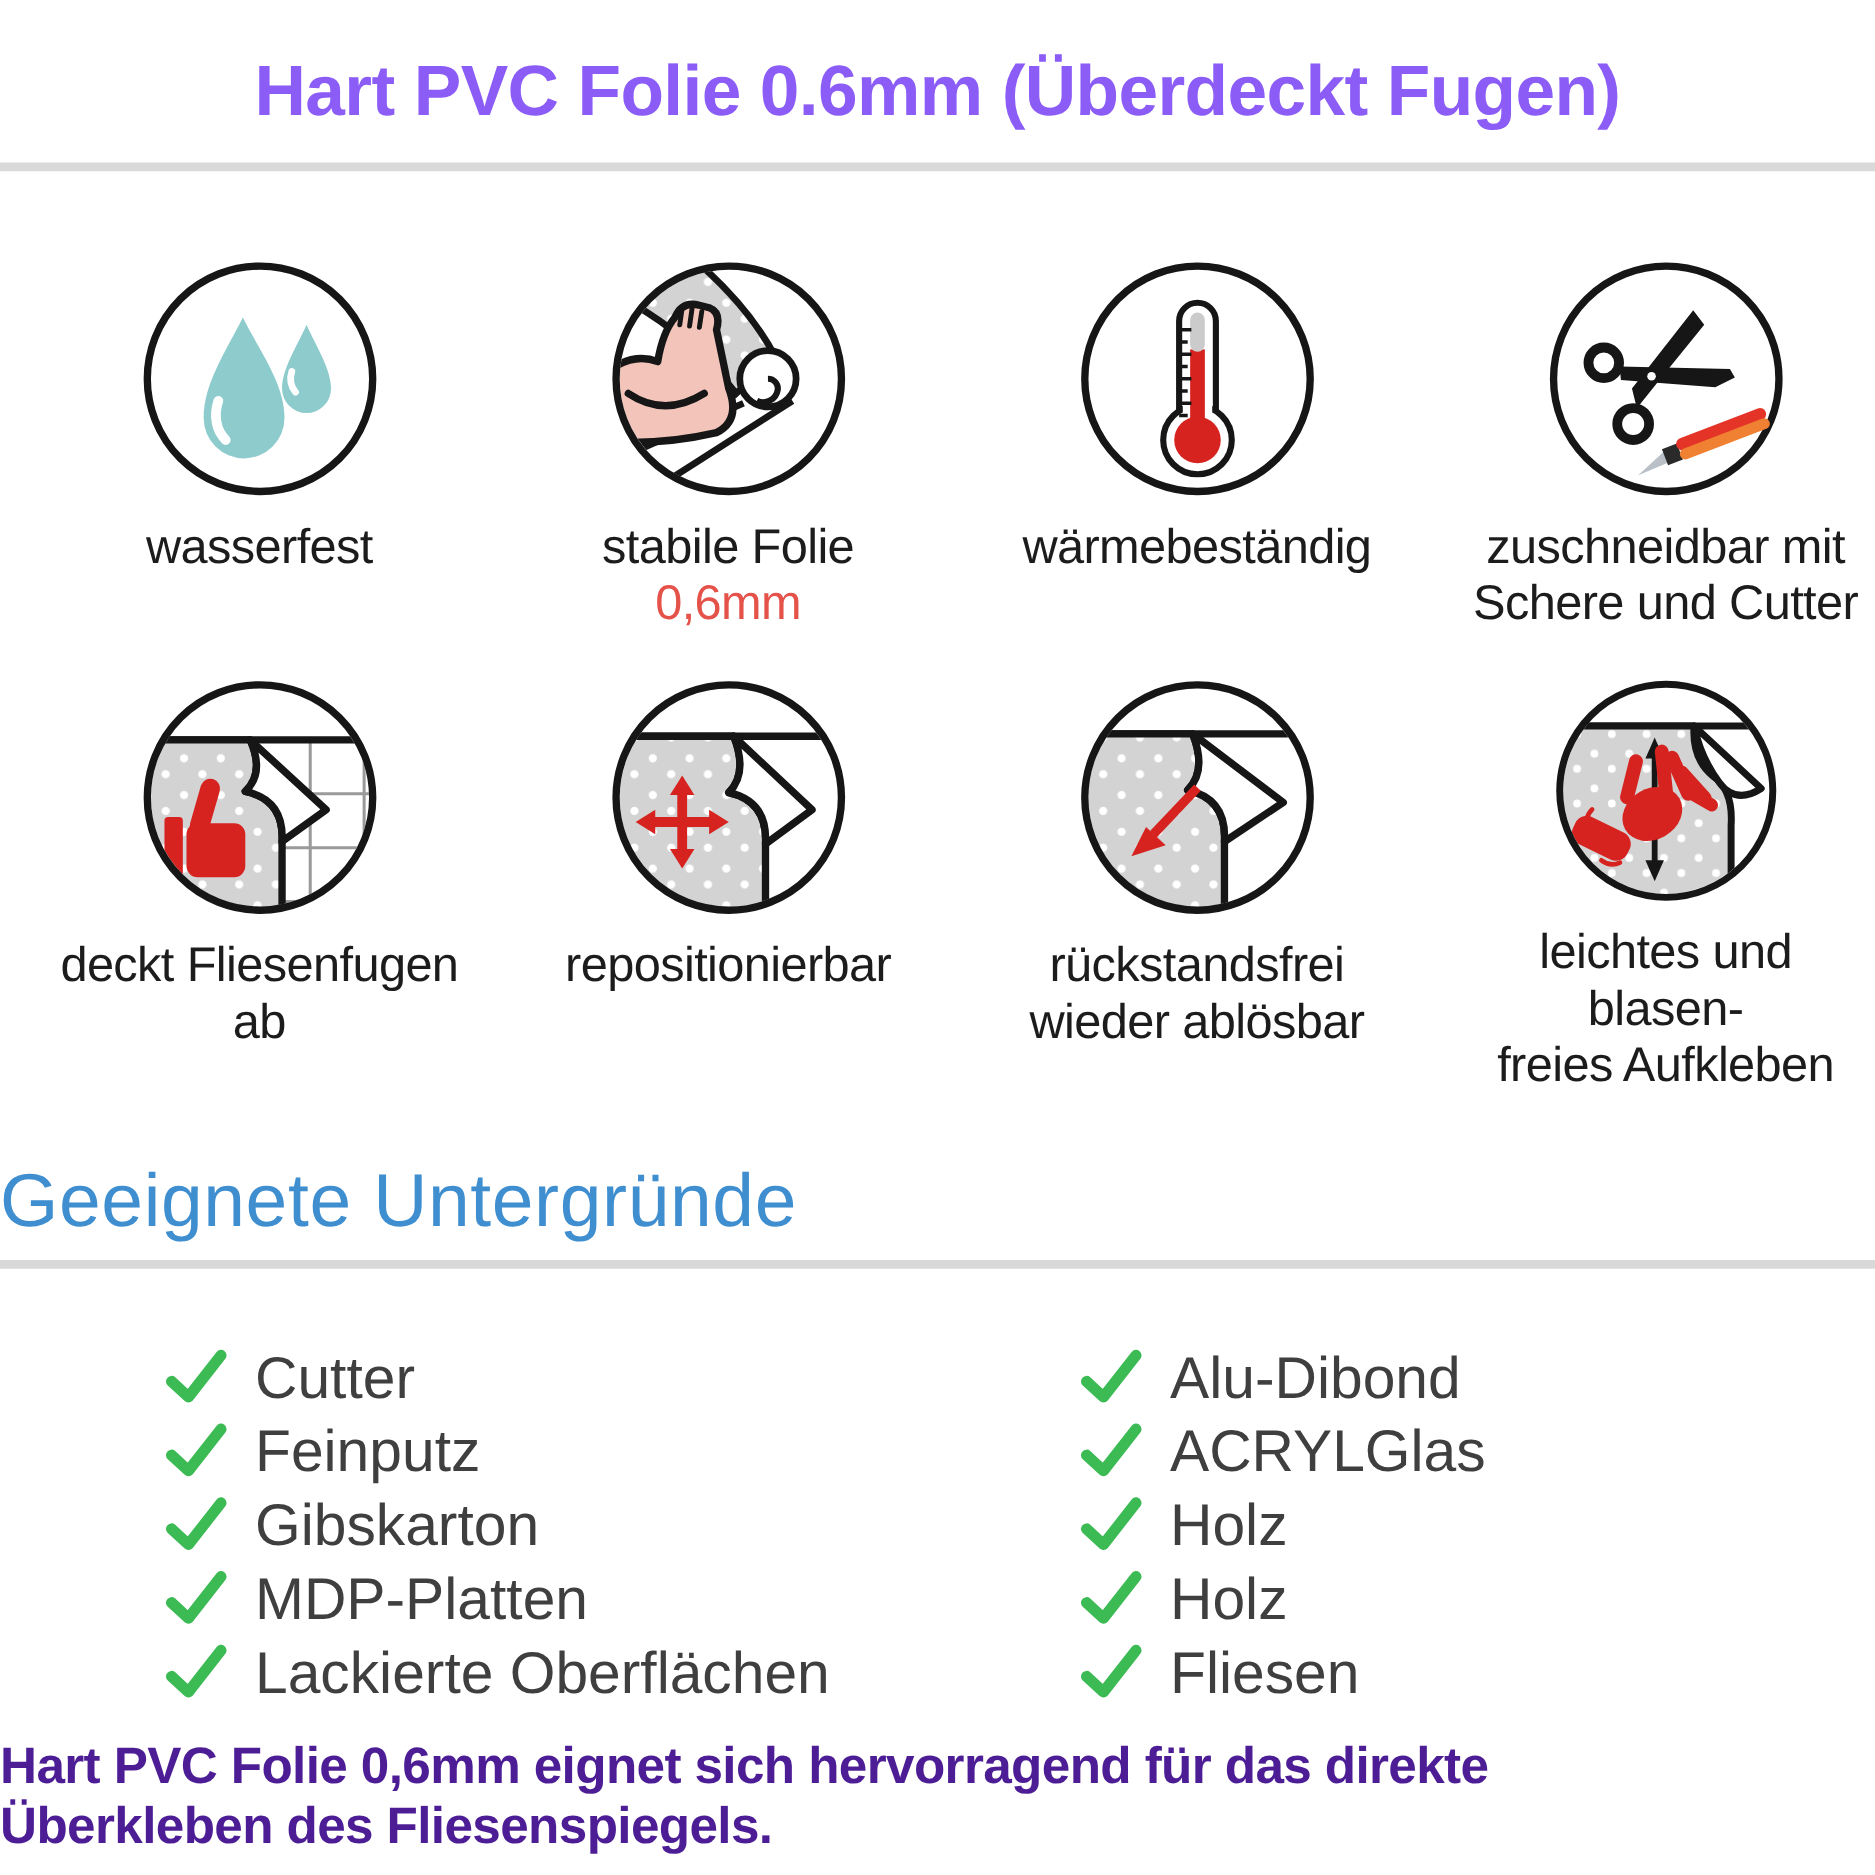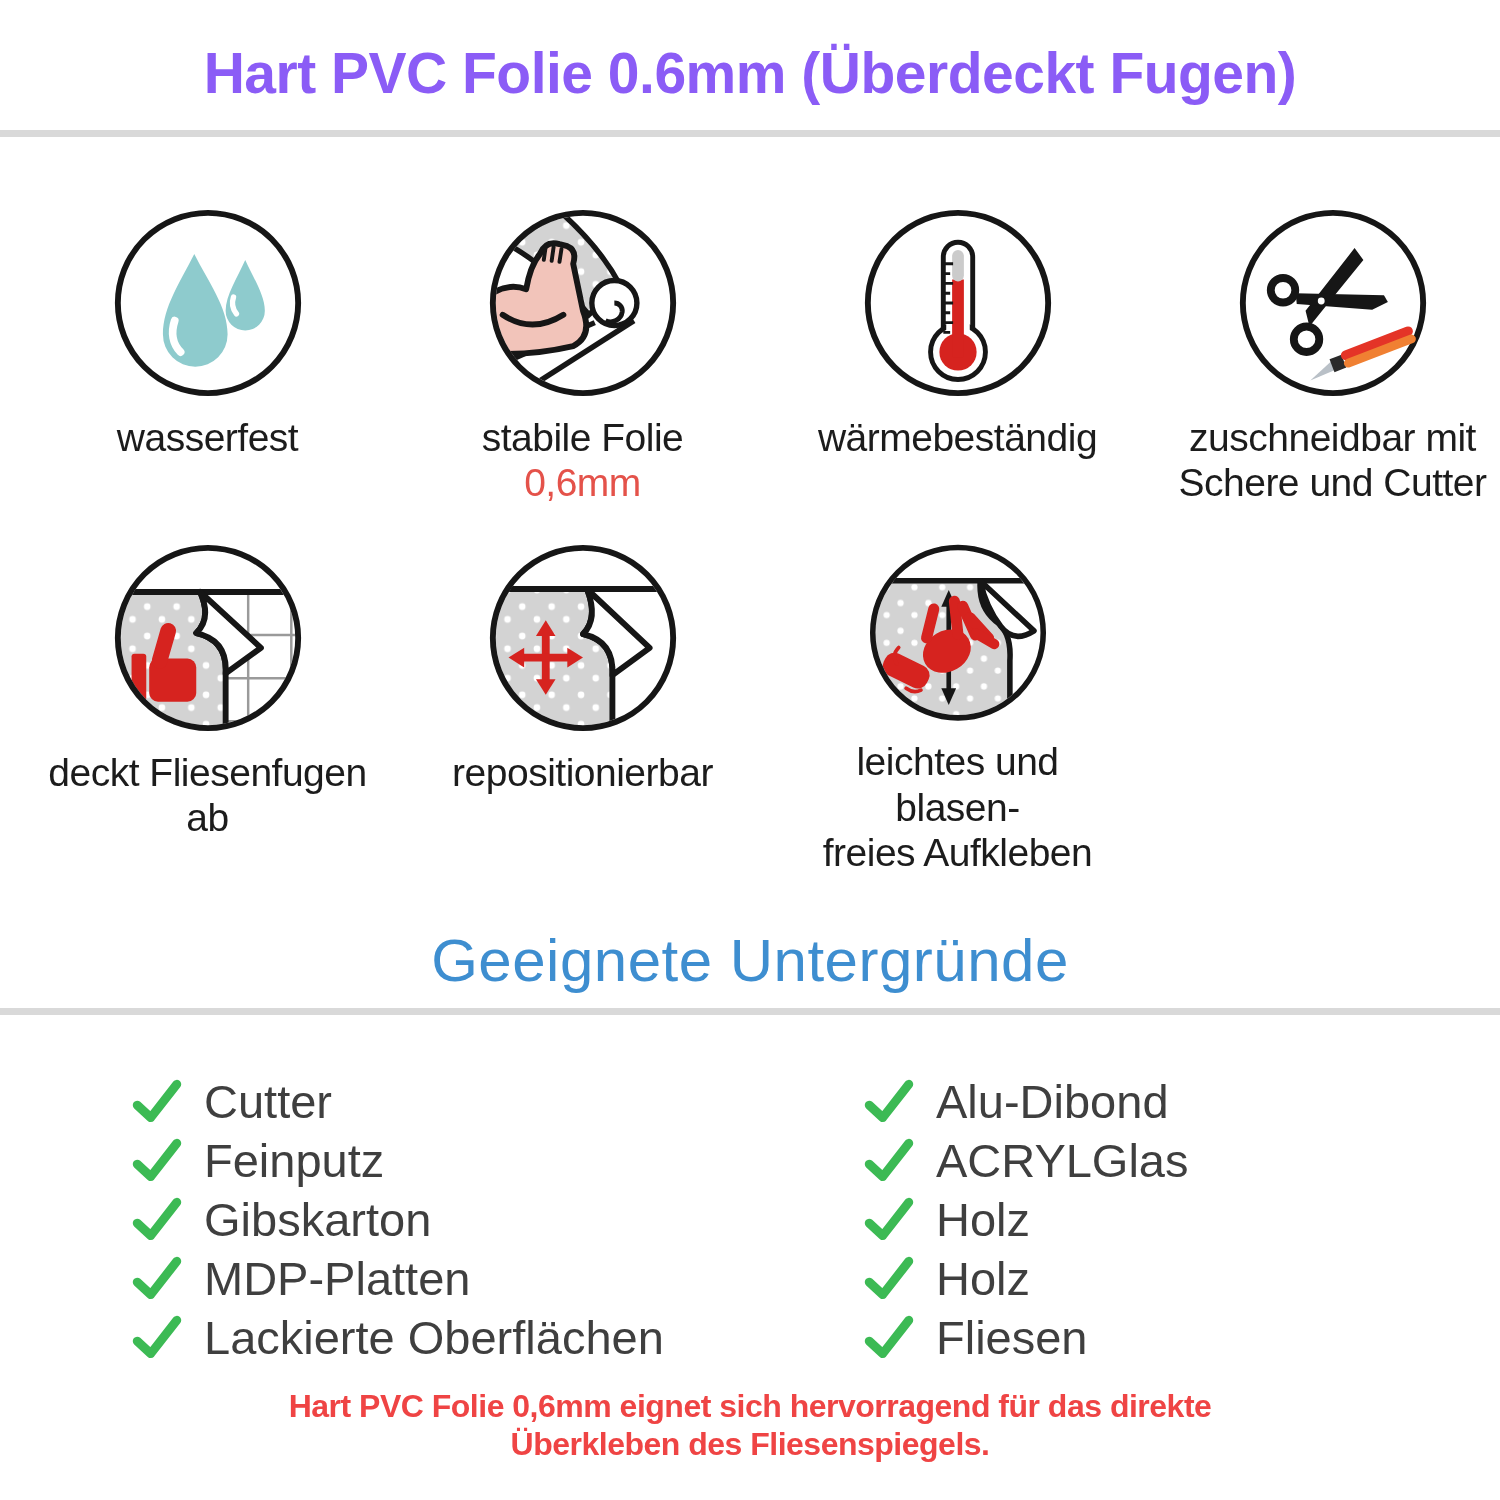--- a/index.html
+++ b/index.html
@@ -13,31 +13,31 @@
 
   .features{position:absolute;top:205px;left:0;width:1500px;display:grid;
             grid-template-columns:repeat(4,375px);grid-auto-rows:335px;}
   .cell{display:flex;flex-direction:column;align-items:center;padding-left:40px;}
   .ico{display:block;}
   .cap{margin-top:14px;text-align:center;font-size:39px;letter-spacing:-0.5px;
        color:#1c1c1c;line-height:1.16;}
   .cap span{display:block;}
   .cap .sub{color:#e4524a;}
 
-  .surfaces-title{position:absolute;top:926px;left:0;width:100%;text-align:center;
+  .surfaces-title{position:absolute;top:926px;left:0;width:100%;
                   font-size:60px;font-weight:normal;letter-spacing:0.5px;color:#3e8ed0;}
 
   .checklist{position:absolute;top:1072px;}
   .col-left{left:132px;} .col-right{left:864px;}
   .check-item{display:flex;align-items:center;gap:22px;height:59px;
               font-size:47px;color:#3f3f3f;}
   .check-item svg{flex:0 0 auto;}
 
-  .footer{position:absolute;top:1388px;left:0;width:100%;text-align:center;
-          font-size:32px;font-weight:bold;letter-spacing:-0.5px;color:#ef4444;line-height:1.18;}
+  .footer{position:absolute;top:1388px;left:0;width:100%;
+          font-size:41px;font-weight:bold;letter-spacing:-0.5px;color:#4c1d95;line-height:1.18;}
   .footer span{display:block;}
 </style>
 </head>
 <body>
 
 <svg width="0" height="0" style="position:absolute" aria-hidden="true">
   <defs>
     <pattern id="dots" width="30" height="30" patternUnits="userSpaceOnUse">
       <rect width="30" height="30" fill="#d3d3d3"></rect>
       <circle cx="8" cy="8" r="3.4" fill="#fff"></circle>
@@ -181,20 +181,40 @@
             <polygon points="100,120 84,110 84,130"></polygon>
           </g>
         </g>
         <circle cx="100" cy="100" r="92" fill="none" stroke="#161616" stroke-width="6"></circle>
       </svg>
       <div class="cap">
         <span>repositionierbar</span>
       </div>
     </div>
 
+    <div class="cell">
+      <svg class="ico" viewBox="0 0 200 200" width="196" height="196">
+        <clipPath id="c7">
+            <circle cx="100" cy="100" r="89"></circle>
+          </clipPath>
+        <g clip-path="url(#c7)">
+          <rect width="200" height="200" fill="#fff"></rect>
+          <line x1="0" y1="48" x2="200" y2="48" stroke="#161616" stroke-width="6"></line>
+          <path d="M-5 48 L96 48 Q108 78 92 94 Q124 101 122 136 L122 205 L-5 205 Z" fill="url(#dots)" stroke="#161616" stroke-width="6" stroke-linejoin="round"></path>
+          <path d="M96 48 Q108 78 92 94 Q124 101 122 136 L170 104 Z" fill="#fff" stroke="#161616" stroke-width="6" stroke-linejoin="round"></path>
+          <line x1="100" y1="92" x2="64" y2="130" stroke="#d6231f" stroke-width="7.5"></line>
+          <polygon points="46,148 58,124 74,139" fill="#d6231f"></polygon>
+        </g>
+        <circle cx="100" cy="100" r="92" fill="none" stroke="#161616" stroke-width="6"></circle>
+      </svg>
+      <div class="cap">
+        <span>rückstandsfrei</span>
+        <span>wieder ablösbar</span>
+      </div>
+    </div>
 
     <div class="cell">
       <svg class="ico" viewBox="0 0 200 200" width="196" height="196">
         <clipPath id="c8">
             <circle cx="100" cy="100" r="89"></circle>
           </clipPath>
         <g clip-path="url(#c8)">
           <rect width="200" height="200" fill="#fff"></rect>
           <line x1="0" y1="44" x2="200" y2="44" stroke="#161616" stroke-width="6"></line>
           <path d="M-5 44 L124 44 Q122 72 140 87 Q158 99 156 130 L156 205 L-5 205 Z" fill="url(#dots)" stroke="#161616" stroke-width="6" stroke-linejoin="round"></path>

